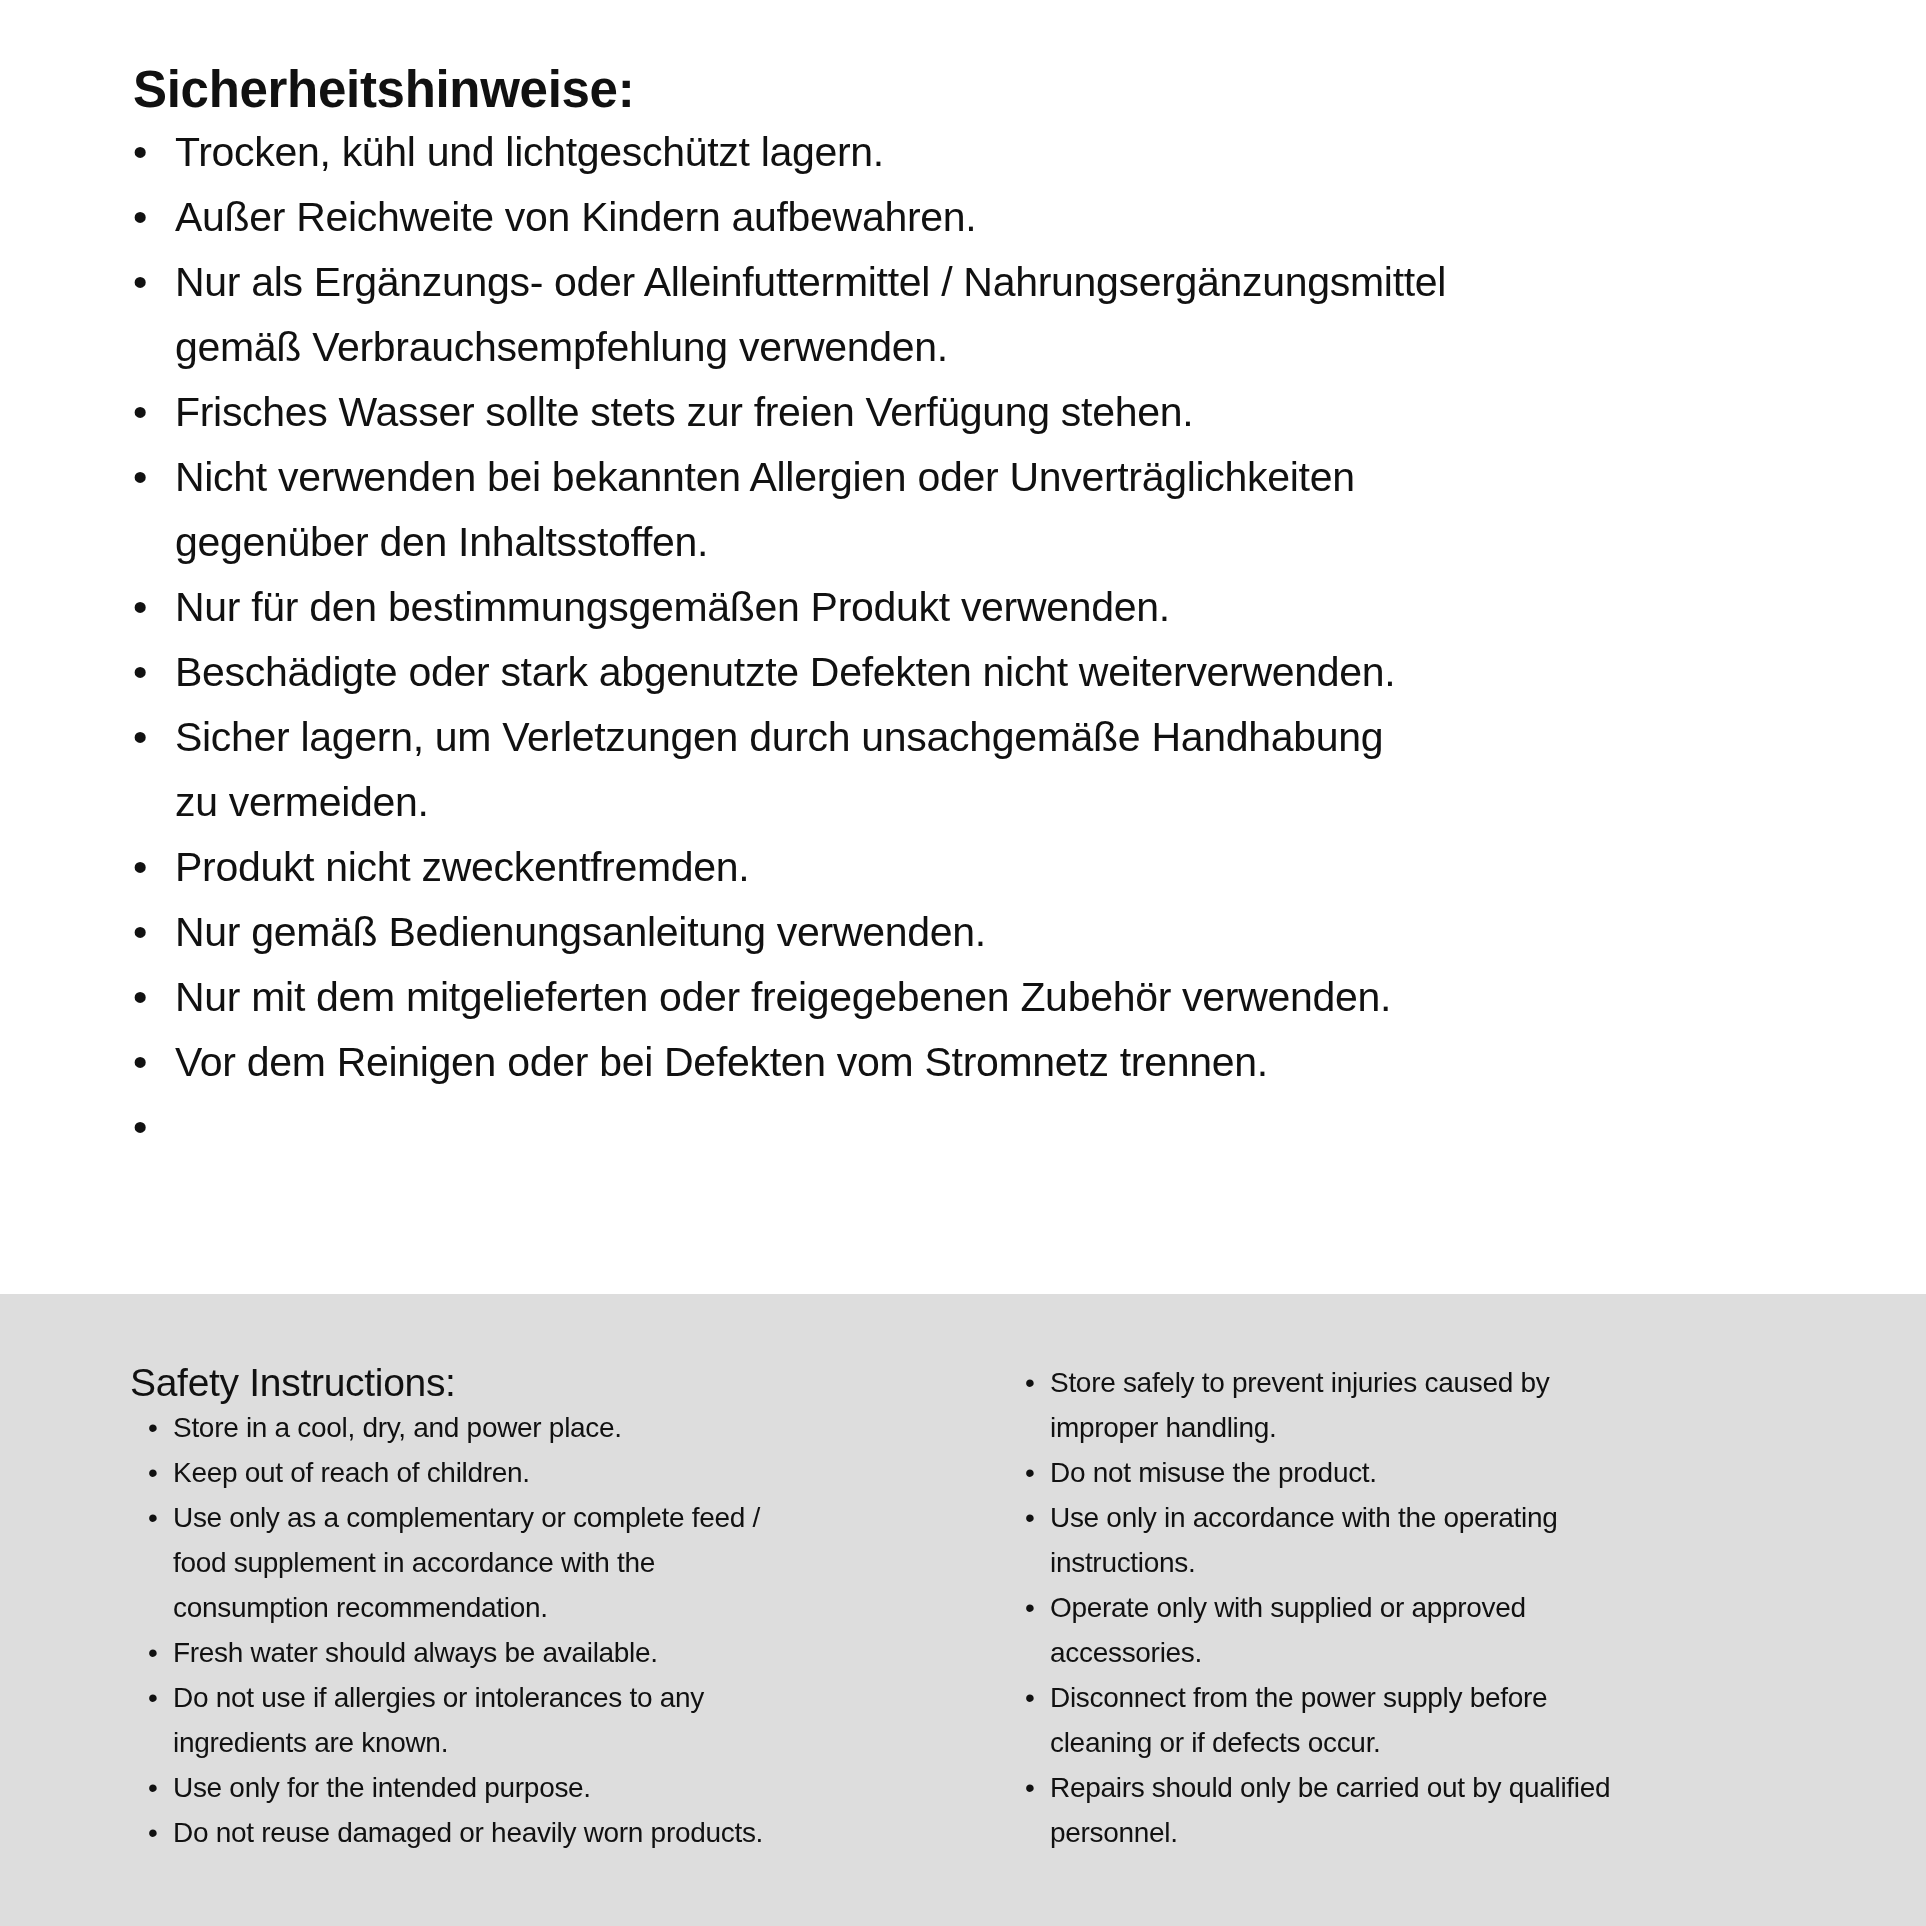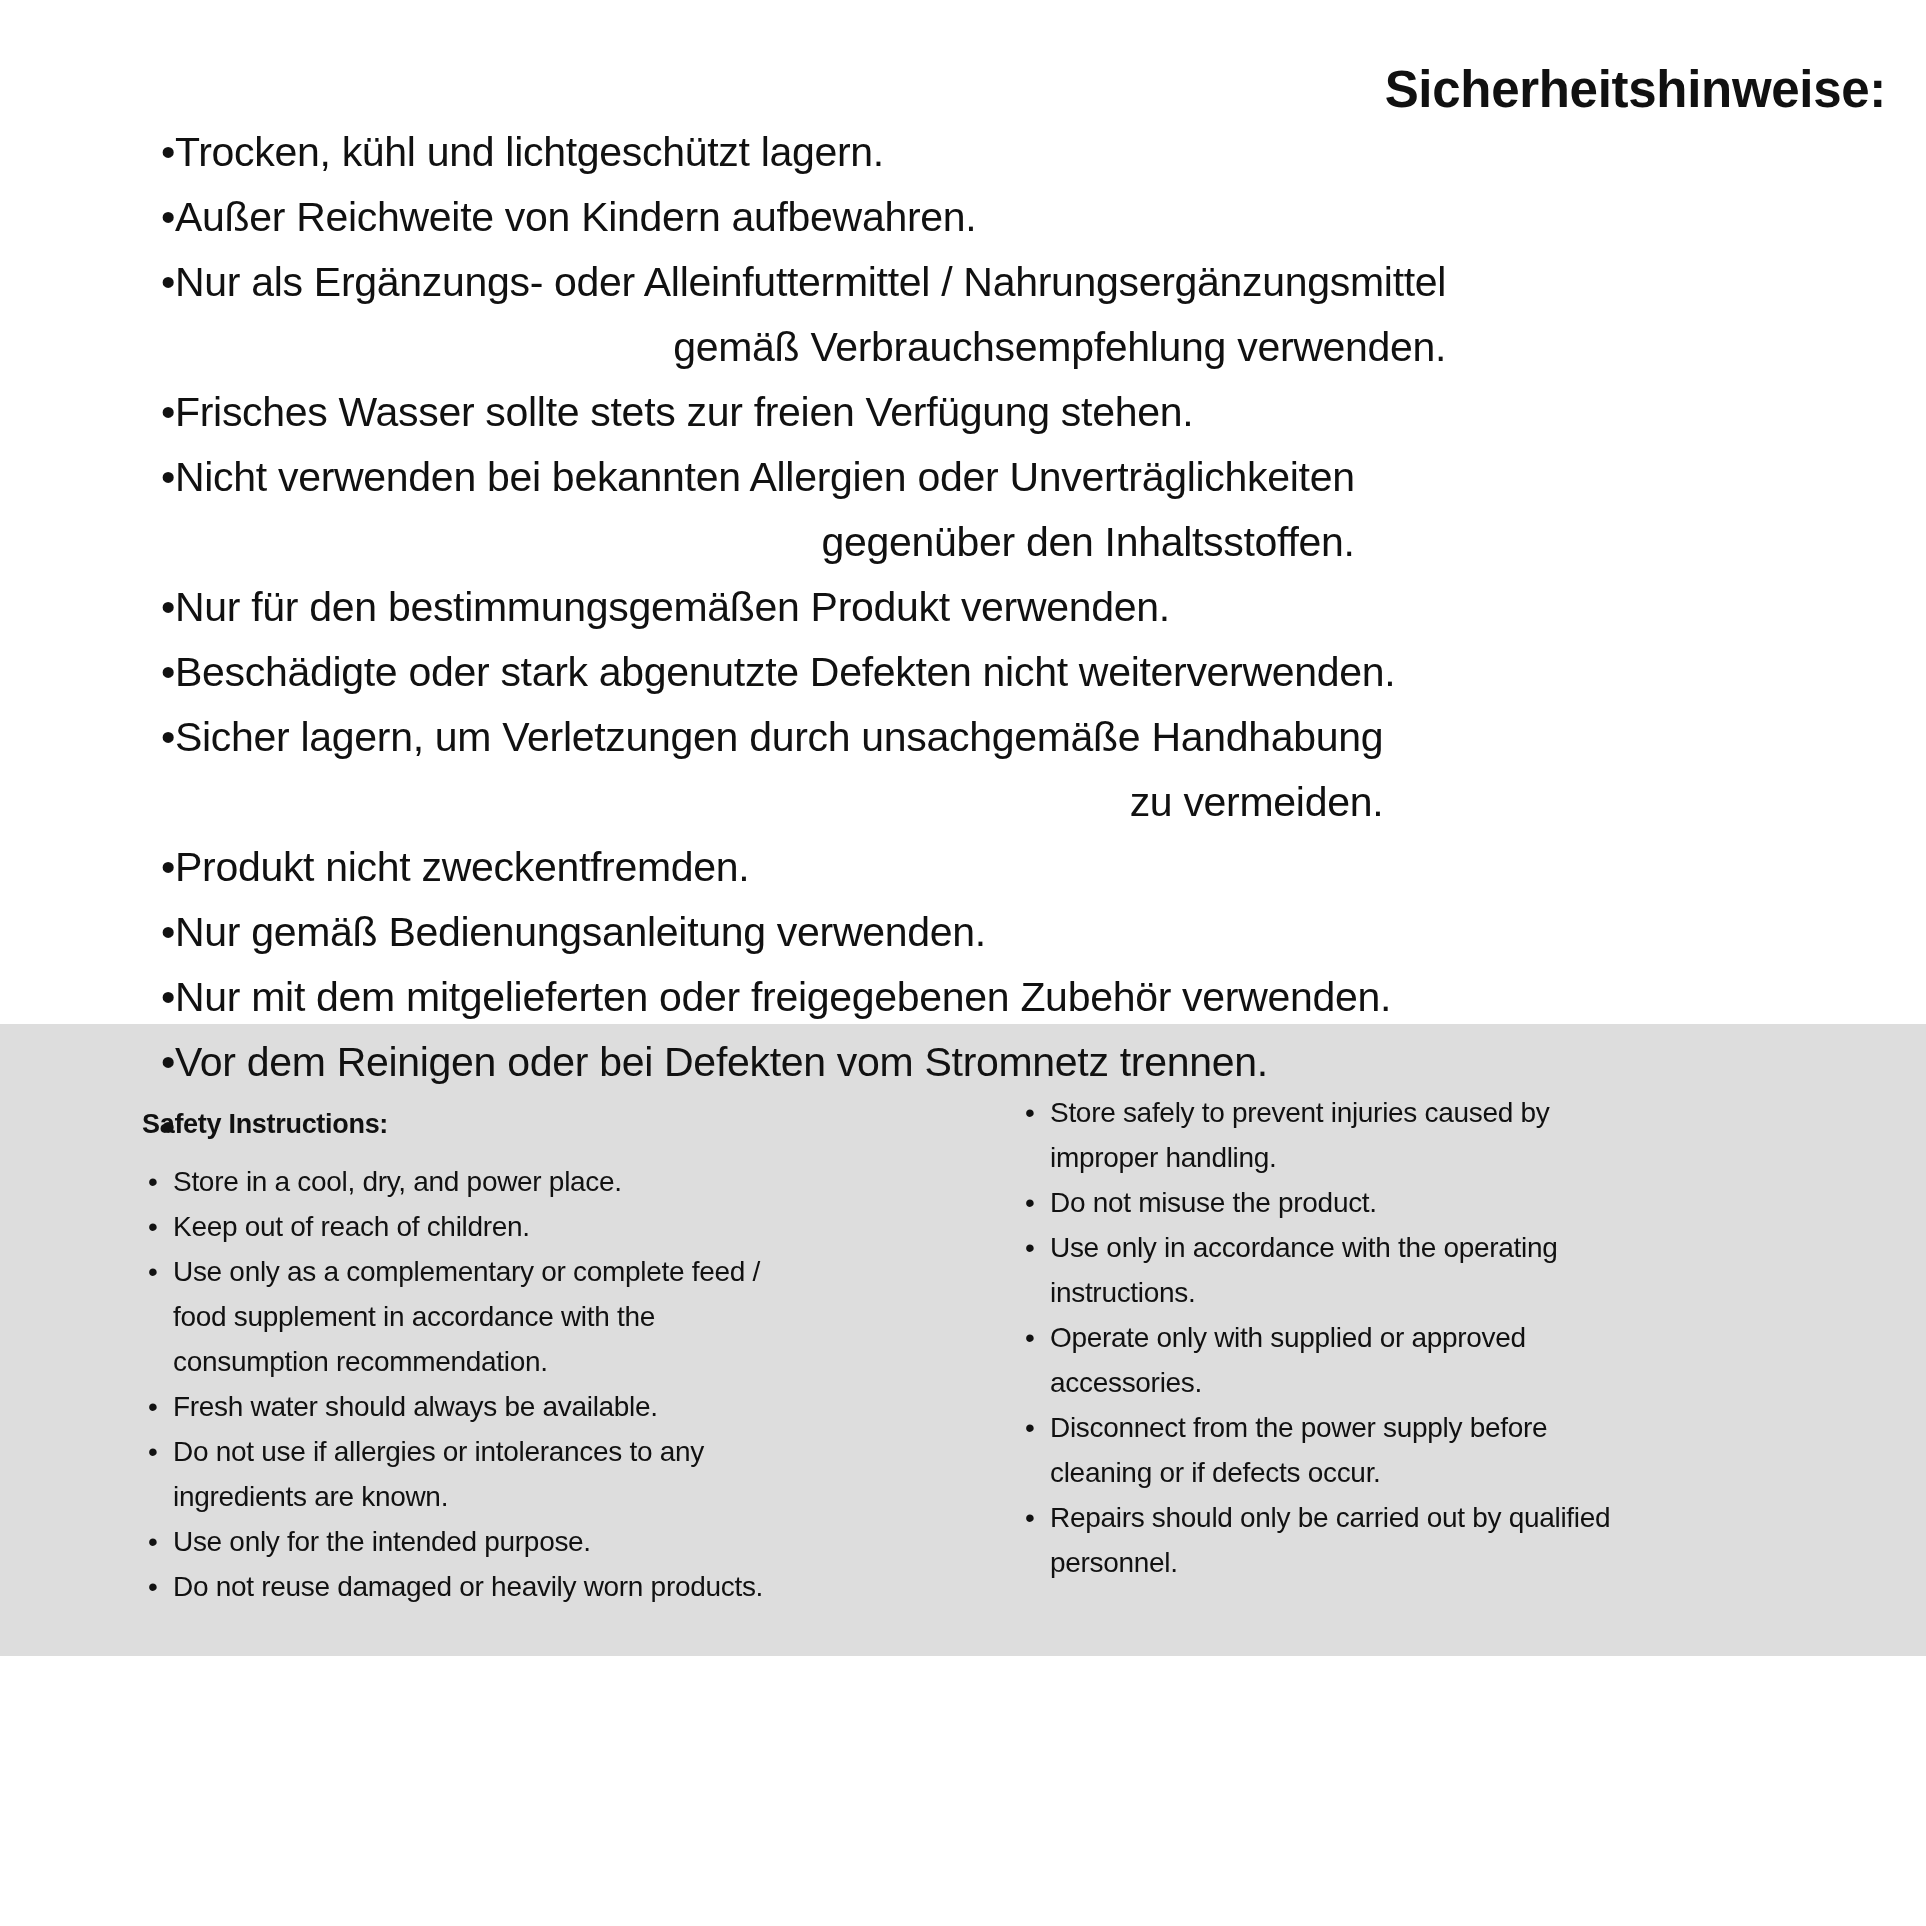--- a/index.html
+++ b/index.html
@@ -10,23 +10,22 @@
     width: 1926px;
     height: 1926px;
     background: #ffffff;
     color: #111111;
     font-family: "Liberation Sans", sans-serif;
     letter-spacing: -0.3px;
     overflow: hidden;
   }
   .de-section {
     box-sizing: border-box;
-    height: 1024px;
-    padding: 61px 40px 0 133px;
-    text-align: right;
+    height: 1294px;
+    padding: 61px 72px 0 133px;
   }
   .de-heading {
     font-size: 51px;
     font-weight: 700;
     line-height: 1.15;
     margin: 0;
   }
   ul.blist {
     list-style: none;
     margin: 0;
@@ -61,24 +60,24 @@
     align-items: flex-start;
   }
   .en-col-left {
     flex: none;
     width: 895px;
   }
   .en-col-right {
     flex: 1;
   }
   .en-heading {
-    font-size: 27px;
-    font-weight: 700;
+    font-size: 39px;
+    font-weight: 400;
     line-height: 45px;
-    margin: 12px;
+    margin: 0;
   }
   .en-list {
     font-size: 28px;
     line-height: 45px;
   }
   .en-col-left .en-list {
     padding-left: 18px;
   }
   .en-list .dot {
     width: 25px;

